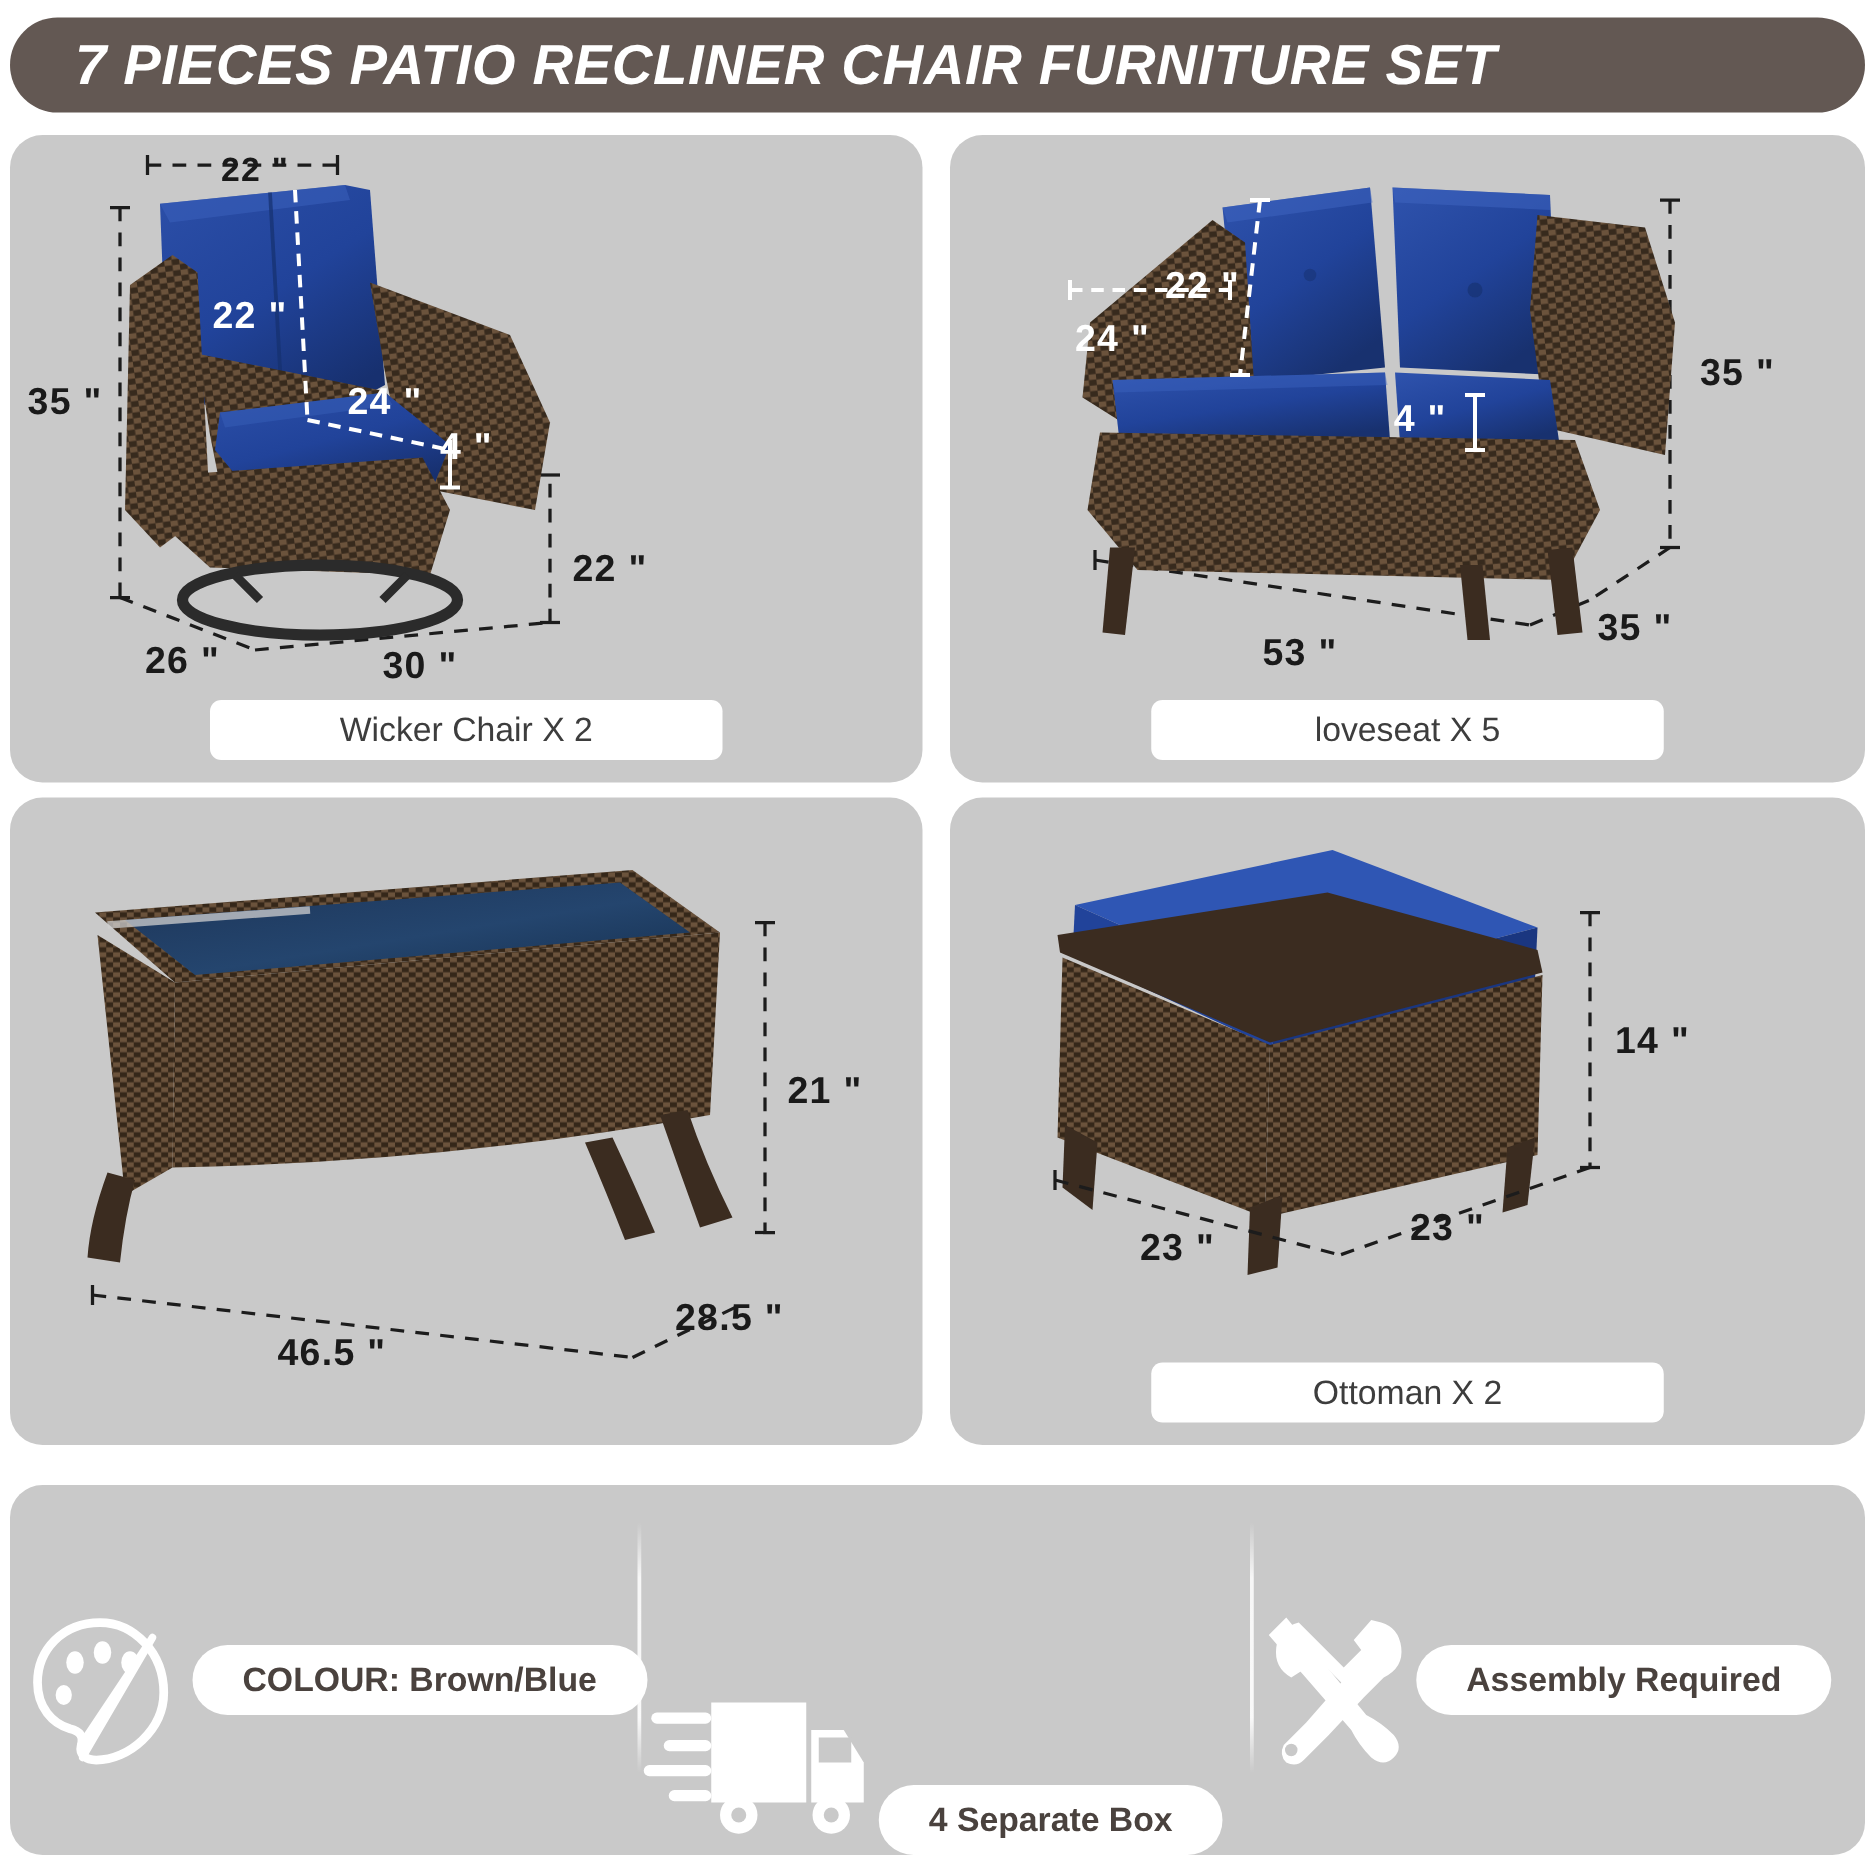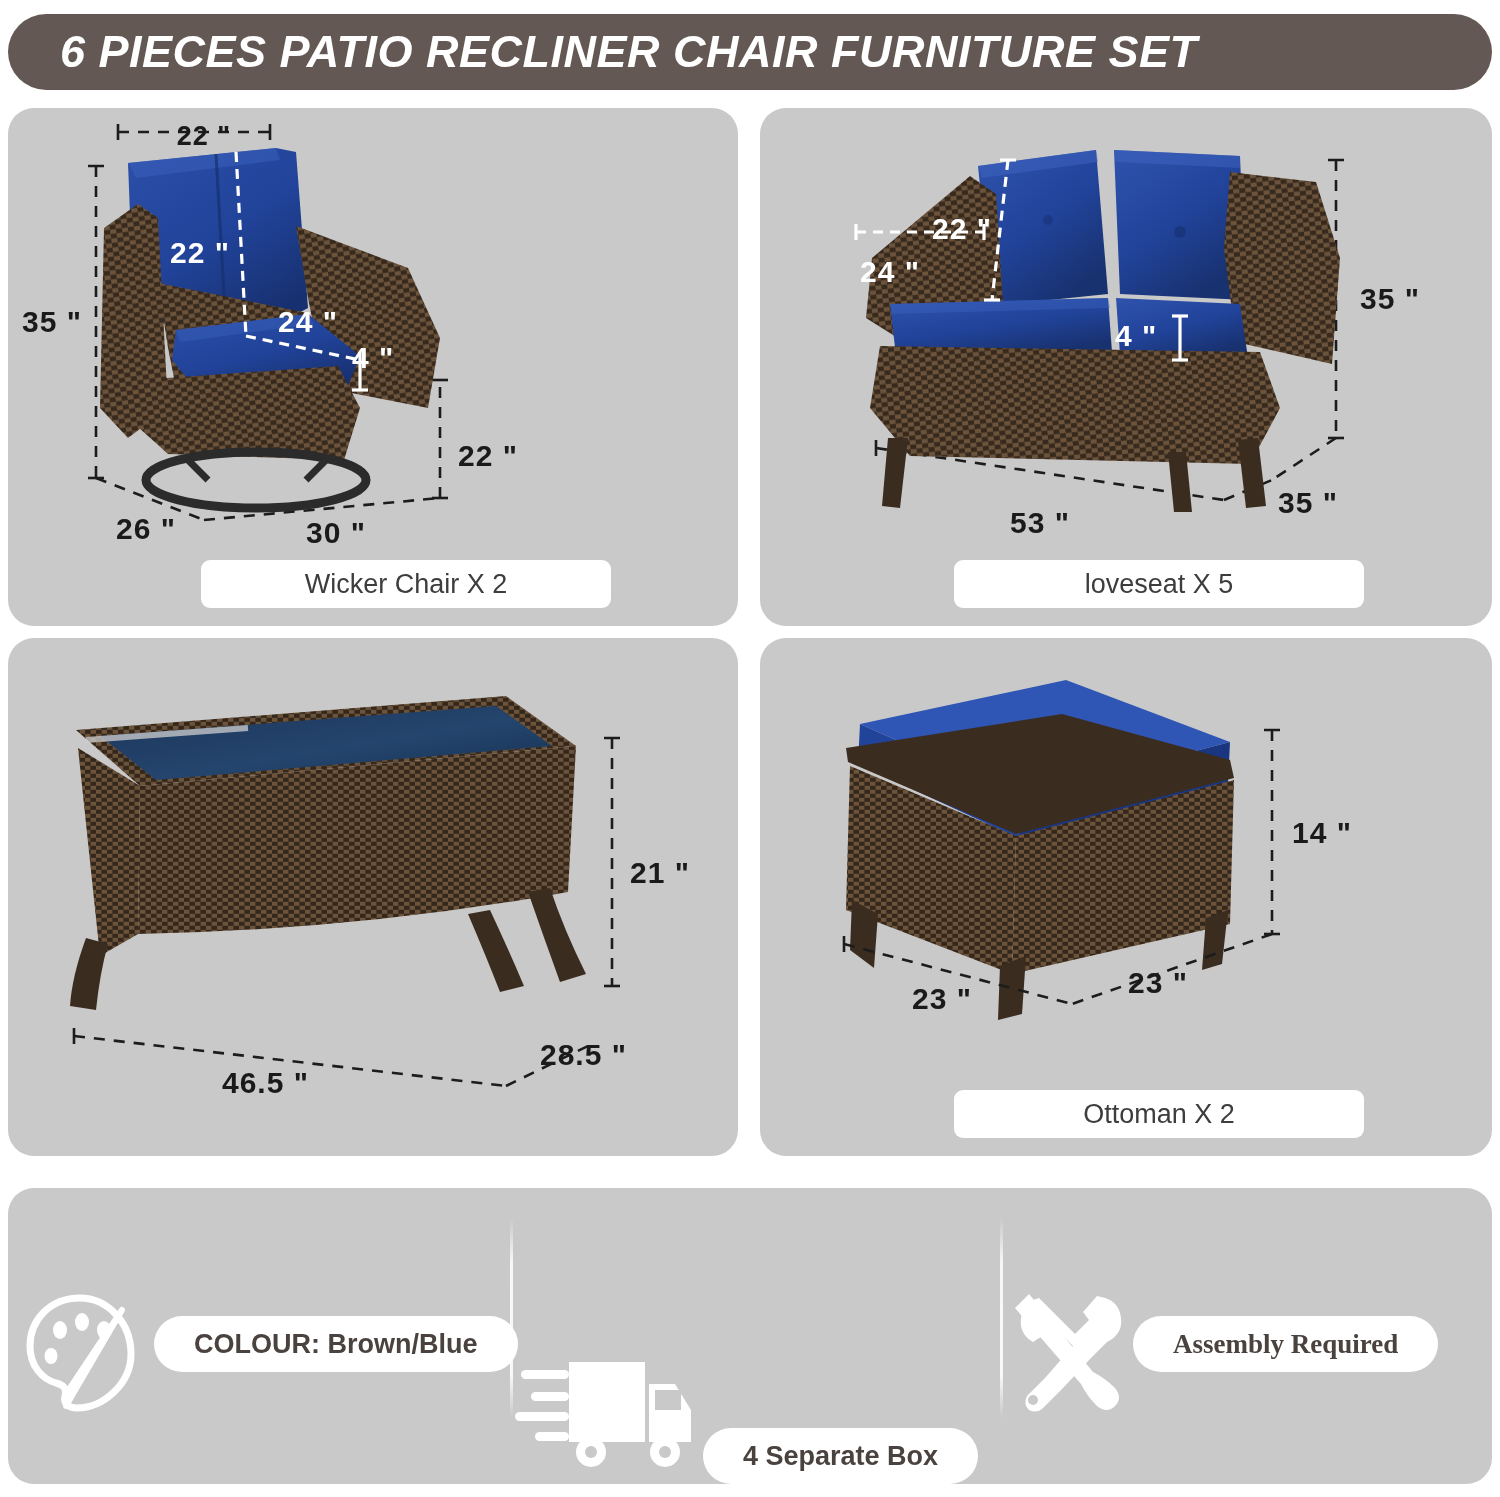--- a/index.html
+++ b/index.html
@@ -65,21 +65,20 @@
     min-width: 410px;
     height: 48px;
     display: flex;
     align-items: center;
     justify-content: center;
     color: #3d3d3d;
     font-size: 27px;
     white-space: nowrap;
     padding: 0 28px;
     box-sizing: border-box;
-    margin-left: 33px;
   }
 
   
   .dim-text {
     position: absolute;
     font-size: 27px;
     font-weight: bold;
     color: #1a1a1a;
     white-space: nowrap;
     letter-spacing: 1px;
@@ -124,21 +123,21 @@
   .feature-col {
     position: absolute;
     top: 0;
     height: 296px;
     display: flex;
     flex-direction: row;
     align-items: center;
   }
   .feature-col.c1 { left: 10px;  width: 492px; }
   .feature-col.c2 { left: 505px; width: 487px; align-items: flex-end; }
-  .feature-col.c3 { left: 995px; width: 489px; font-family: Liberation Serif, serif; }
+  .feature-col.c3 { left: 995px; width: 489px; }
 
   .feature-icon {
     margin-top: 34px;
     height: 140px;
     display: flex;
     align-items: center;
     justify-content: center;
   }
   .feature-pill {
     margin-top: 16px;
@@ -152,21 +151,21 @@
     color: #4a423e;
     font-size: 27px;
     font-weight: bold;
     white-space: nowrap;
   }
 </style>
 </head>
 <body>
 
 <div class="header-banner">
-  <div class="header-title">6 PIECES PATIO  RECLINER CHAIR FURNITURE SET</div>
+  <div class="header-title">7 PIECES PATIO  RECLINER CHAIR FURNITURE SET</div>
 </div>
 
 <div class="panel panel-a">
   <div class="panel-stage">
 
     <svg class="annot" viewBox="0 0 730 438" preserveAspectRatio="none">
       <defs>
         <linearGradient id="wkA" x1="0" y1="0" x2="0.3" y2="1">
           <stop offset="0" stop-color="#6a5440"></stop>
           <stop offset="0.5" stop-color="#4a3828"></stop>

